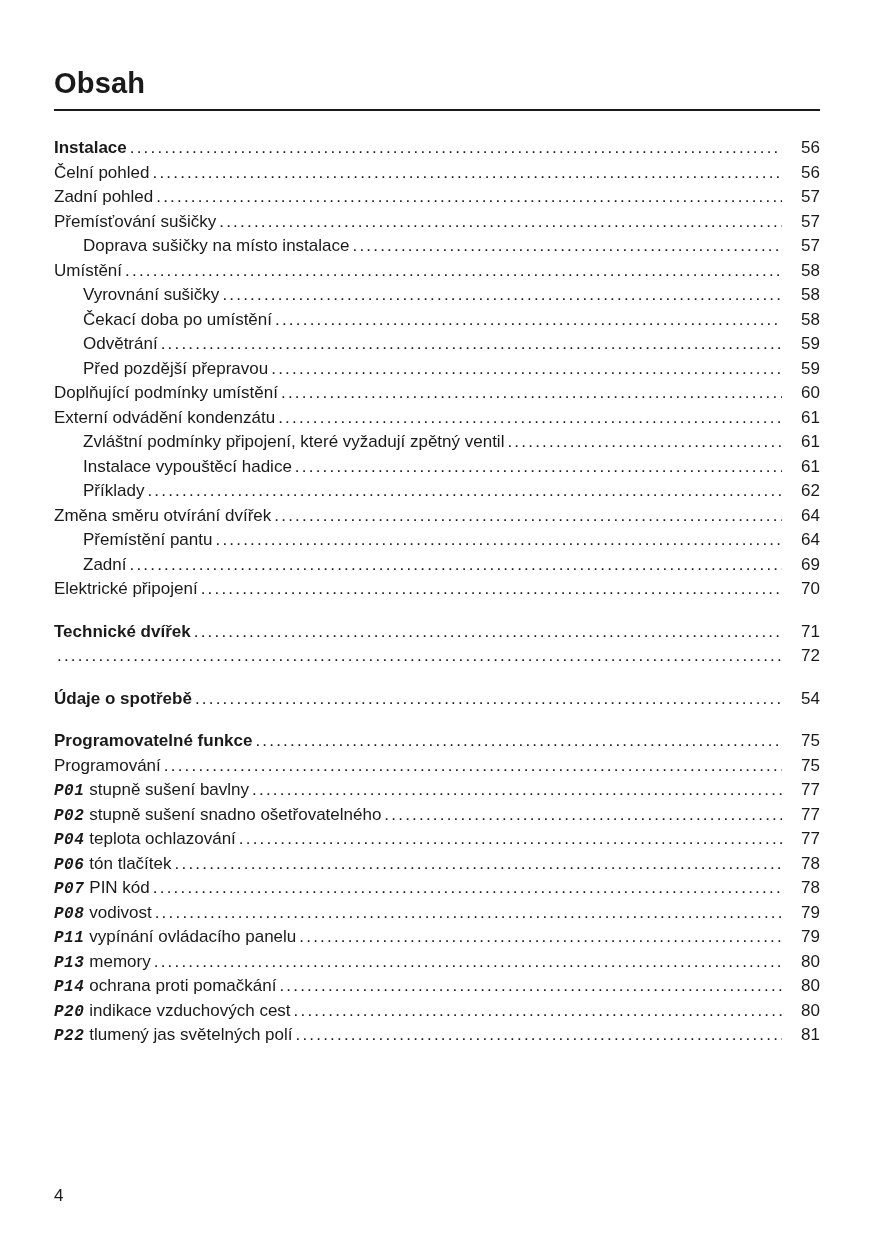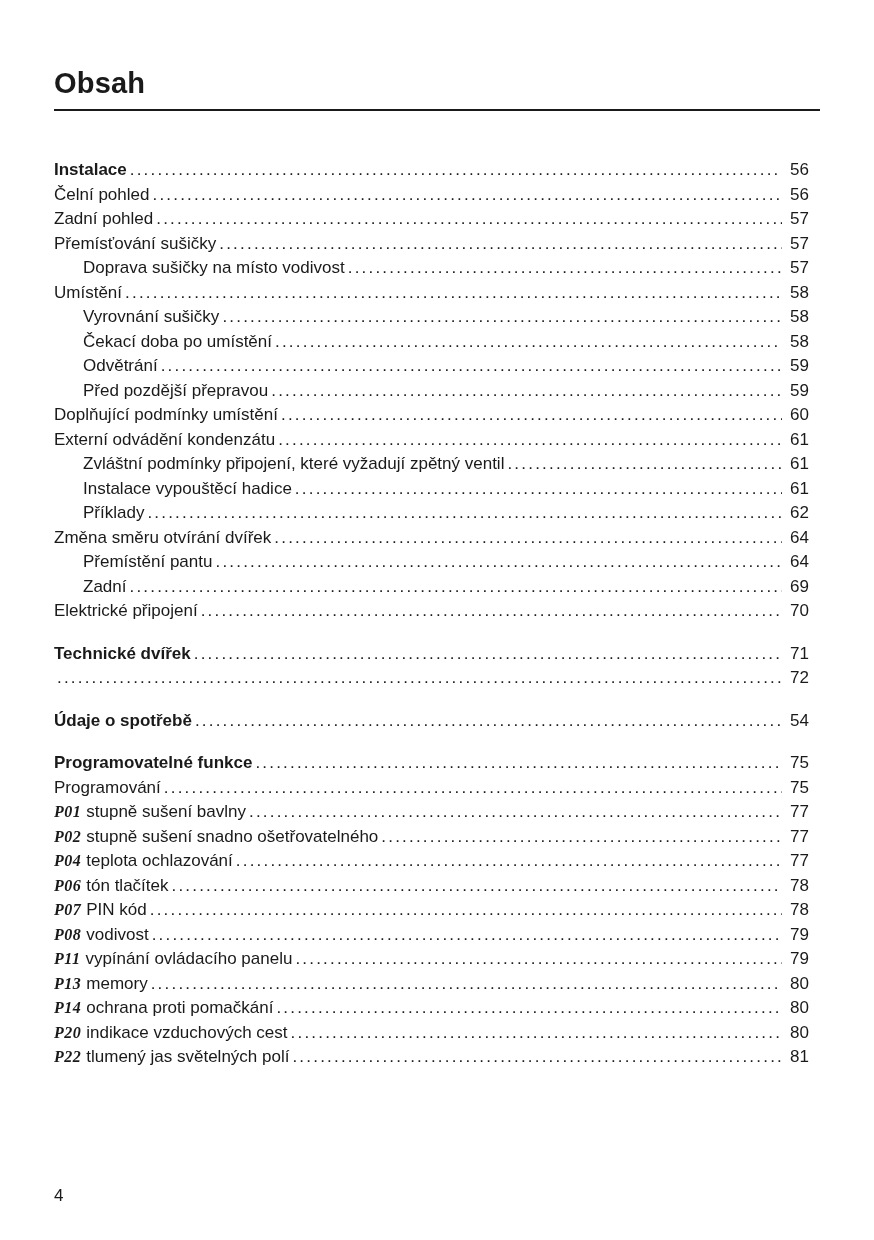--- a/index.html
+++ b/index.html
@@ -36,46 +36,44 @@
     font-size: 17px;
     line-height: 24.5px;
     height: 24.5px;
   }
   .toc-row.gap { margin-top: 18px; }
   .toc-row.bold .entry-label { font-weight: bold; }
   .toc-row.indent { padding-left: 29px; }
   .entry-label { white-space: nowrap; flex: 0 0 auto; }
   .entry-code {
     flex: 0 0 auto;
-    font-family: Liberation Serif, serif;
+    font-family: Liberation Mono, monospace;
     font-style: italic;
     font-weight: bold;
     letter-spacing: 0.5px;
     padding-right: 5px;
     font-size: 16px;
-    margin-top: 15px;
   }
   .dot-leader {
     flex: 1 1 auto;
     overflow: hidden;
     white-space: nowrap;
     margin-left: 3px;
     min-width: 12px;
   }
   .dot-leader::after {
     content: "..........................................................................................................................................................................................................................................";
     letter-spacing: 2.2px;
     color: #1a1a1a;
   }
   .entry-page {
     flex: 0 0 auto;
     min-width: 38px;
-    text-align: left;
+    text-align: right;
     padding-left: 8px;
-    margin-top: 22px;
   }
   .footer-page-number {
     position: absolute;
     left: 54px;
     top: 1186px;
     font-size: 17px;
   }
 </style>
 </head>
 <body>
@@ -104,21 +102,21 @@
     <span class="entry-page">57</span>
   </div>
       <div class="toc-row">
 
     <span class="entry-label">Přemísťování sušičky</span>
     <span class="dot-leader"></span>
     <span class="entry-page">57</span>
   </div>
       <div class="toc-row indent">
 
-    <span class="entry-label">Doprava sušičky na místo vodivost</span>
+    <span class="entry-label">Doprava sušičky na místo instalace</span>
     <span class="dot-leader"></span>
     <span class="entry-page">57</span>
   </div>
       <div class="toc-row">
 
     <span class="entry-label">Umístění</span>
     <span class="dot-leader"></span>
     <span class="entry-page">58</span>
   </div>
       <div class="toc-row indent">

